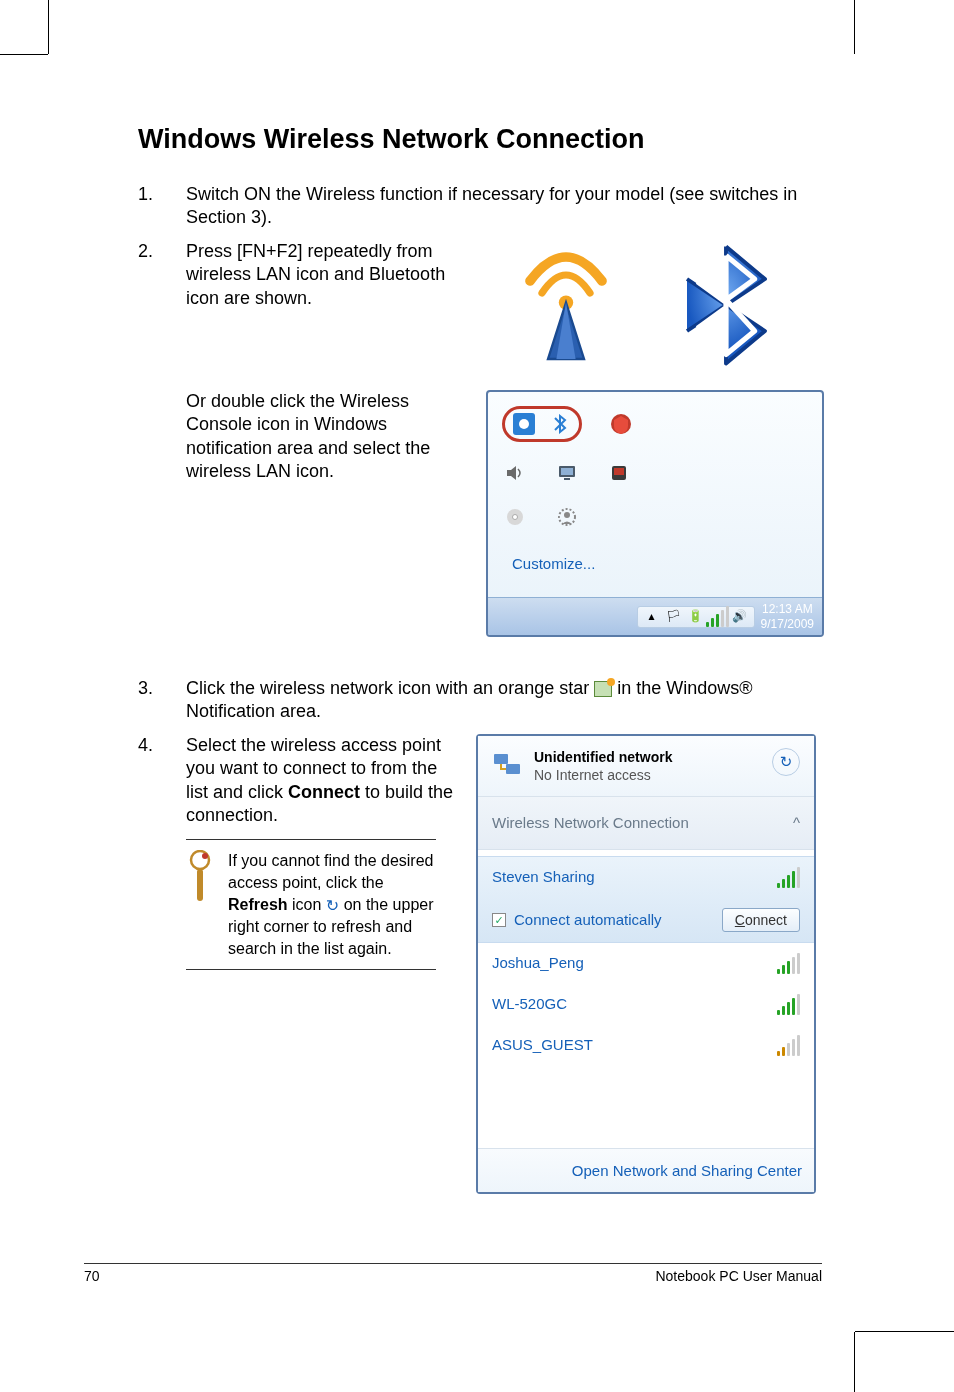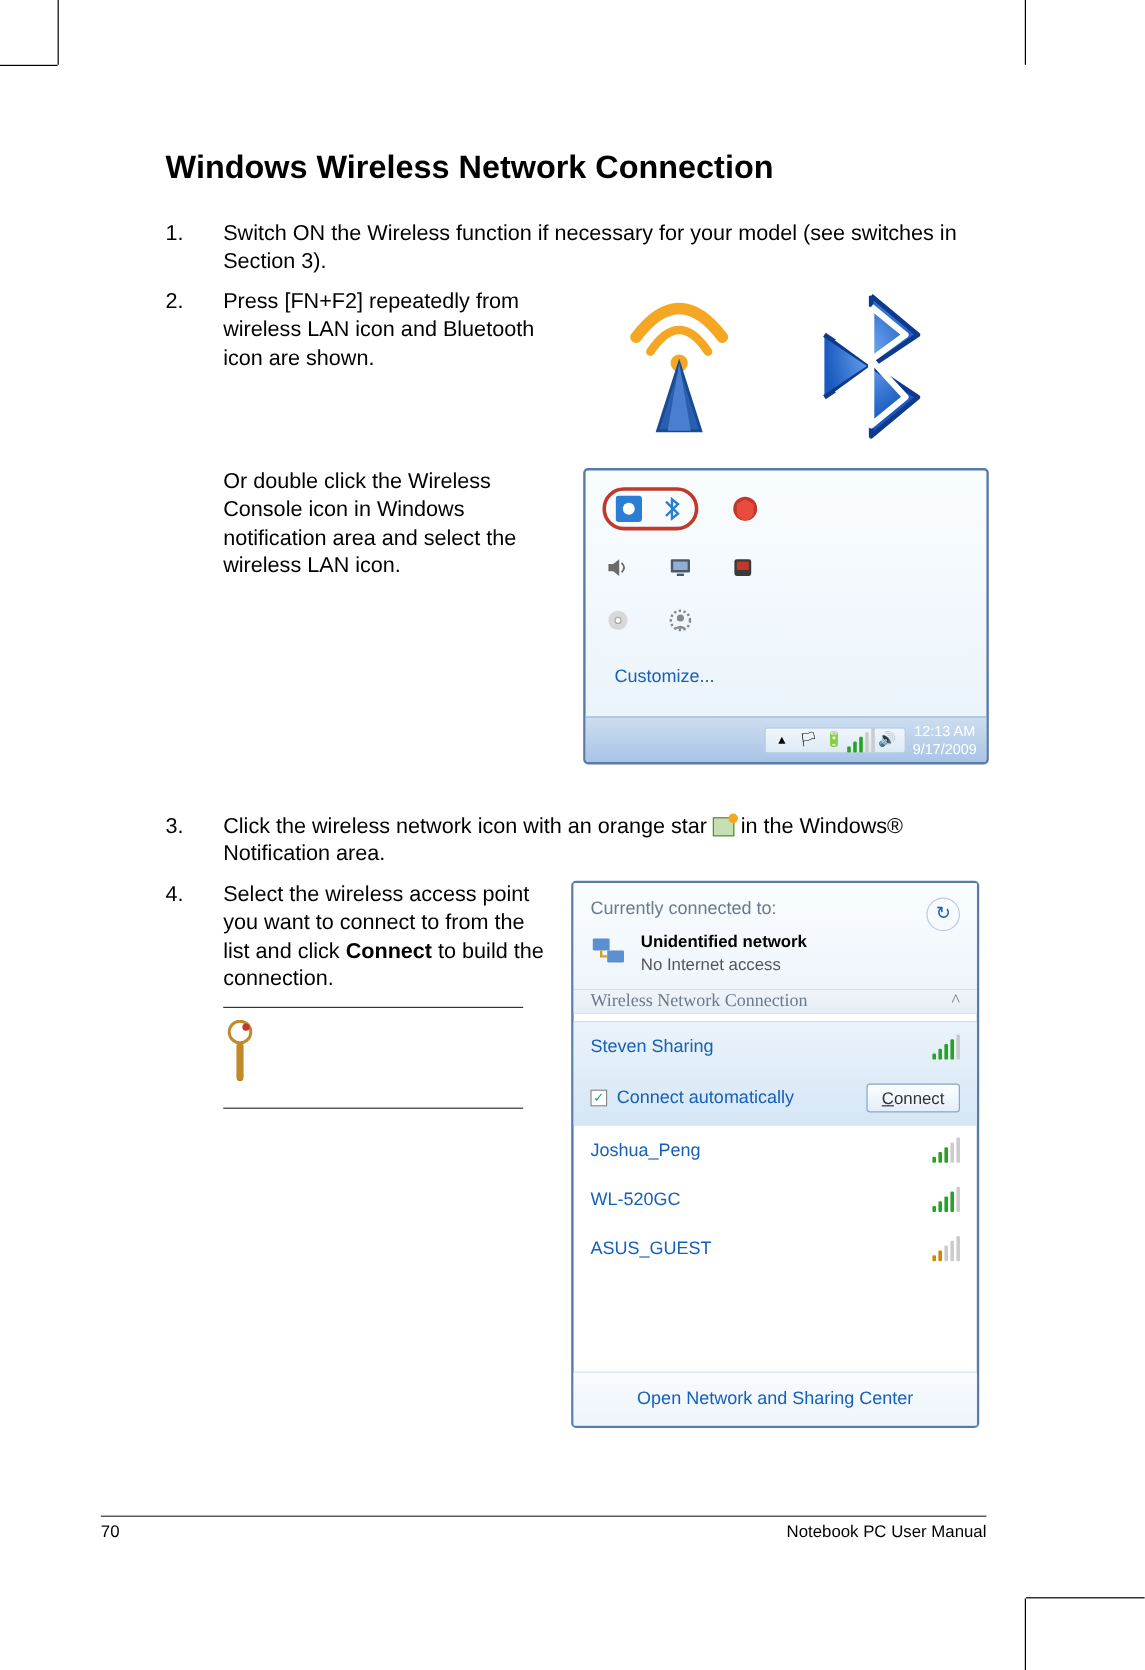--- a/index.html
+++ b/index.html
@@ -46,31 +46,31 @@
   
   .network-flyout { width: 340px; border: 2px solid #5a7ba8; border-radius: 4px; background: #fff; font-size: 15px; }
   .nf-header { padding: 12px 14px; display: flex; justify-content: space-between; align-items: flex-start; background: linear-gradient(180deg,#fbfdff,#eef5fb); }
   .nf-header-text { flex: 1; }
   .nf-connected-to { color: #6a7a8a; margin-bottom: 8px; }
   .nf-net-row { display: flex; gap: 10px; align-items: center; }
   .nf-net-icon { width: 32px; height: 28px; }
   .nf-net-name { font-weight: bold; color: #000; font-size: 14px; }
   .nf-net-sub { color: #555; font-size: 14px; }
   .nf-refresh { width: 28px; height: 28px; border: 1px solid #b8cde4; border-radius: 50%; display: flex; align-items: center; justify-content: center; color: #1560b8; }
-  .nf-section-head { background: linear-gradient(#f0f5fa,#e6edf5); padding: 0 14px; color: #6a7a8a; display: flex; justify-content: space-between; align-items: center; border-top: 1px solid #d8e2ec; border-bottom: 1px solid #d8e2ec; font-family: Liberation Serif, serif; }
+  .nf-section-head { background: linear-gradient(#f0f5fa,#e6edf5); padding: 16px 14px; color: #6a7a8a; display: flex; justify-content: space-between; align-items: center; border-top: 1px solid #d8e2ec; border-bottom: 1px solid #d8e2ec; }
   .nf-list { padding: 6px 14px 10px 14px; }
   .nf-item { display: flex; justify-content: space-between; align-items: center; padding: 10px 0; color: #1560b8; }
   .nf-selected { margin-left: -14px; margin-right: -14px; padding-left: 14px; padding-right: 14px; background: linear-gradient(#eaf3fb, #d6e6f5); border-top: 1px solid #c8dbef; border-bottom: 1px solid #c8dbef; }
   .nf-auto-row { display: flex; justify-content: space-between; align-items: center; padding: 10px 0; }
   .nf-auto-left { display: flex; gap: 8px; align-items: center; color: #1560b8; }
   .nf-chk { width: 14px; height: 14px; border: 1px solid #888; background: #fff; display: inline-flex; align-items: center; justify-content: center; font-size: 11px; color: #2a6; }
   .nf-connect-btn { border: 1px solid #8aa8c8; background: linear-gradient(#fcfeff,#e4eef8); padding: 3px 12px; border-radius: 3px; color: #333; font-size: 14px; }
   .nf-connect-btn .u { text-decoration: underline; }
   .nf-spacer { height: 72px; }
-  .nf-footer { text-align: center; padding: 12px; color: #1560b8; border-top: 1px solid #d8e2ec; background: linear-gradient(#f8fbfe,#eef5fb); cursor: pointer; }
+  .nf-footer { text-align: right; padding: 12px; color: #1560b8; border-top: 1px solid #d8e2ec; background: linear-gradient(#f8fbfe,#eef5fb); cursor: pointer; }
   
   .signal { display: inline-flex; align-items: flex-end; gap: 2px; }
   .signal b { display: inline-block; width: 3px; background: #26a326; border-radius: 1px; }
   .signal.s4 b:nth-child(1){height:5px}.signal.s4 b:nth-child(2){height:9px}.signal.s4 b:nth-child(3){height:13px}.signal.s4 b:nth-child(4){height:17px}.signal.s4 b:nth-child(5){height:21px;background:#ccc}
   .signal.s3 b:nth-child(1){height:5px}.signal.s3 b:nth-child(2){height:9px}.signal.s3 b:nth-child(3){height:13px}.signal.s3 b:nth-child(4){height:17px;background:#ccc}.signal.s3 b:nth-child(5){height:21px;background:#ccc}
   .signal.sw b { background: #cc8800; }
   .signal.sw b:nth-child(1){height:5px}.signal.sw b:nth-child(2){height:9px}.signal.sw b:nth-child(3){height:13px;background:#ccc}.signal.sw b:nth-child(4){height:17px;background:#ccc}.signal.sw b:nth-child(5){height:21px;background:#ccc}
   
   .inline-icon { display: inline-block; vertical-align: middle; width: 18px; height: 16px; background: #c6e0b4; border: 1px solid #5b8a3a; position: relative; }
   .inline-icon::after { content: ""; position: absolute; right: -4px; top: -4px; width: 8px; height: 8px; background: #f5a623; border-radius: 50%; }
@@ -236,27 +236,29 @@
           <span>Select the wireless access point you want to connect to from the list and click </span><b>Connect</b><span> to build the connection.</span>
         </div>
         <div class="note-box">
           <div class="note-icon">
             <svg width="28" height="56" viewBox="0 0 28 56">
                 <circle cx="14" cy="10" r="9" fill="none" stroke="#c08a2a" stroke-width="2.5"></circle>
                 <circle cx="19" cy="6" r="3" fill="#c0392b"></circle>
                 <rect x="11" y="19" width="6" height="32" rx="3" fill="#c08a2a"></rect>
               </svg>
           </div>
+          <div class="note-text">
+            <span>If you cannot find the desired access point, click the </span><b>Refresh</b><span> icon </span><span class="inline-refresh">↻</span><span> on the upper right corner to refresh and search in the list again.</span>
+          </div>
         </div>
       </div>
       <div class="right-col">
         <div class="network-flyout">
           <div class="nf-header">
             <div class="nf-header-text">
-              <div class="nf-connected-to">Currently connected to:</div>
               <div class="nf-net-row">
                 <div class="nf-net-icon">
                   <svg width="32" height="28">
                       <rect x="2" y="2" width="14" height="10" fill="#5a8fd0" rx="1"></rect>
                       <rect x="14" y="12" width="14" height="10" fill="#5a8fd0" rx="1"></rect>
                       <path d="M9 12 L9 17 L14 17" stroke="#d4a020" stroke-width="2" fill="none"></path>
                     </svg>
                 </div>
                 <div>
                   <div class="nf-net-name">Unidentified network</div>

